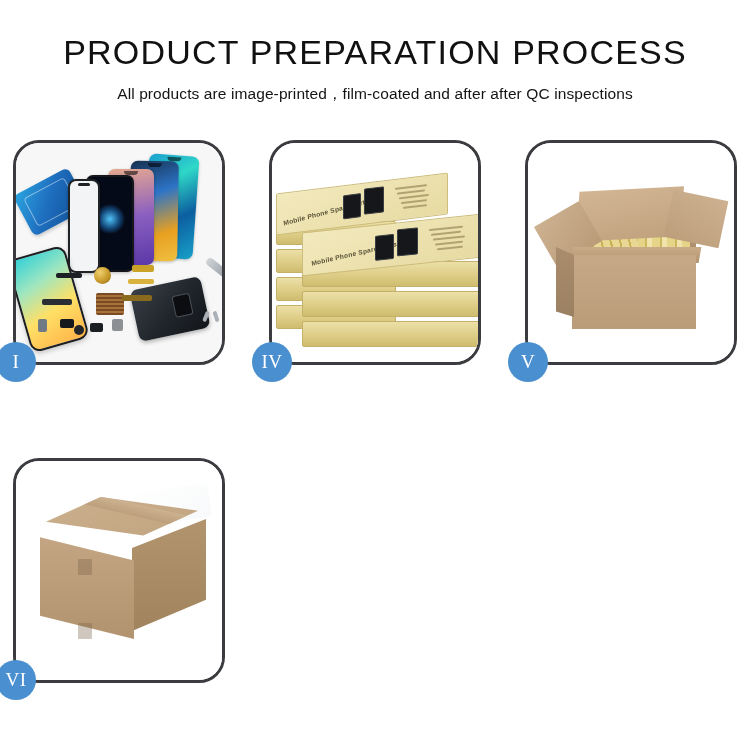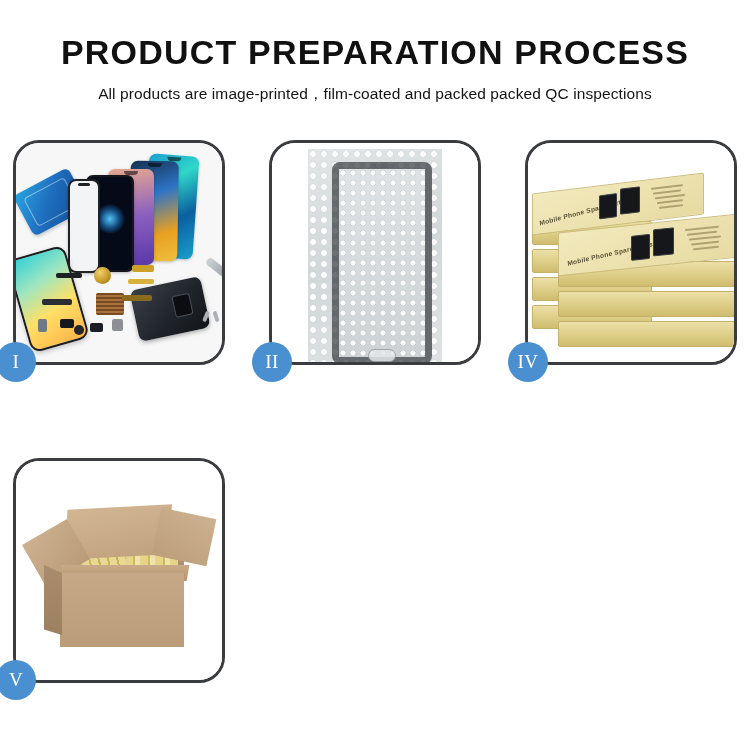--- a/index.html
+++ b/index.html
@@ -10,21 +10,21 @@
     overflow:hidden;
     position:relative;
   }
   .header{
     width:750px;
     text-align:center;
     padding-top:34px;
   }
   .title{
     font-size:34px;
-    font-weight:700;
+    font-weight:400;
     letter-spacing:1.2px;
     color:#111111;
     line-height:1.1;
     white-space:nowrap;
   }
   .subtitle{
     font-size:15.5px;
     font-weight:400;
     color:#141414;
     margin-top:13px;
@@ -250,21 +250,21 @@
   .s-tab2{left:38px;top:126px;}
   .s-wrap{position:absolute;left:78px;top:-8px;width:92px;height:34px;
        background:linear-gradient(160deg,rgba(255,255,255,.85),rgba(235,240,242,.35));
        transform:rotate(-8deg);border-radius:3px;}
 </style>
 </head>
 <body>
 
 <div class="header">
   <div class="title">PRODUCT PREPARATION PROCESS</div>
-  <div class="subtitle">All products are image-printed，film-coated and packed packed QC inspections</div>
+  <div class="subtitle">All products are image-printed，film-coated and after after QC inspections</div>
 </div>
 
 <div class="grid">
 
   <div class="panel">
     <div class="panel-inner p1">
       <div class="blue-film"></div>
       <div class="phone-fan">
         <div class="fan-phone fp5">
             <span class="fan-notch"></span>
@@ -291,32 +291,20 @@
       <div class="dot d1"></div>
       <div class="dot d2"></div>
       <div class="dot d3"></div>
       <div class="dot d4"></div>
       <div class="tool"></div>
       <div class="screws"></div>
     </div>
     <div class="badge">I</div>
   </div>
 
-  <div class="panel">
-    <div class="panel-inner p2">
-      <div class="bubble-bg">
-        <div class="scr-frame">
-          <div class="scr-glass"></div>
-          <div class="earpiece"></div>
-          <div class="home-btn"></div>
-        </div>
-      </div>
-    </div>
-    <div class="badge">II</div>
-  </div>
 
 
   <div class="panel">
     <div class="panel-inner p4">
       <div class="stack">
 
         <div class="ybox yb-side" style="left:0px;top:56px;width:118px;height:22px;"></div>
         <div class="ybox yb-side" style="left:0px;top:84px;width:118px;height:22px;"></div>
         <div class="ybox yb-side" style="left:0px;top:112px;width:118px;height:22px;"></div>
         <div class="ybox yb-side" style="left:0px;top:140px;width:118px;height:22px;"></div>
@@ -362,14 +350,29 @@
         <div class="c-flapR"></div>
         <div class="c-flapL"></div>
         <div class="c-flapFront"></div>
         <div class="c-front"></div>
         <div class="c-left"></div>
       </div>
     </div>
     <div class="badge">V</div>
   </div>
 
+  <div class="panel">
+    <div class="panel-inner p6">
+      <div class="sealed">
+        <div class="s-wrap"></div>
+        <div class="s-top">
+          <div class="s-tape"></div>
+        </div>
+        <div class="s-right"></div>
+        <div class="s-front"></div>
+        <div class="s-tab s-tab1"></div>
+        <div class="s-tab s-tab2"></div>
+      </div>
+    </div>
+    <div class="badge">VI</div>
+  </div>
 
 </div>
 
 </body></html>

